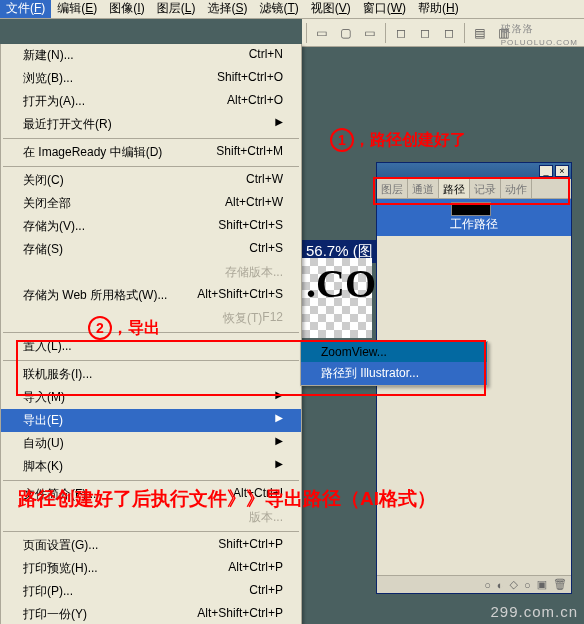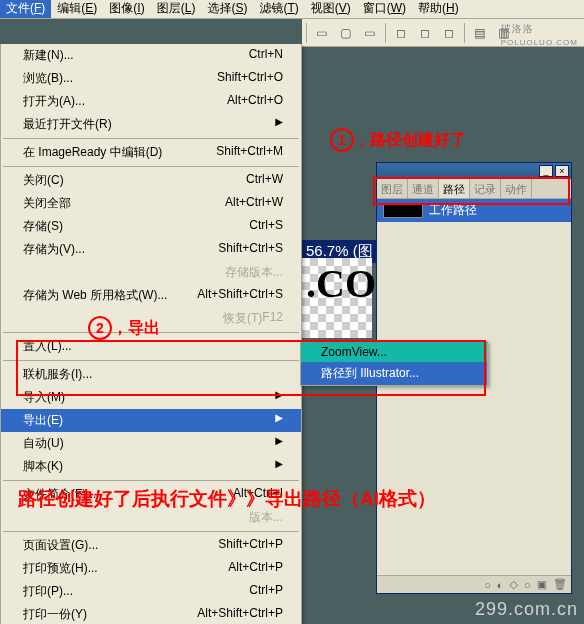--- a/index.html
+++ b/index.html
@@ -11,39 +11,39 @@
 .toolbar { background: #ece9d8; height: 28px; border-bottom: 1px solid #aca899; display: flex; align-items: center; padding: 0 2px; gap: 2px; }
 .tb-sep { width: 1px; height: 20px; background: #aca899; margin: 0 2px; }
 .tb-btn { width: 22px; height: 22px; display: flex; align-items: center; justify-content: center; font-size: 12px; color: #555; }
 .watermark-top { position: absolute; right: 6px; top: 22px; font-size: 10px; color: #888; letter-spacing: 1px; }
 .dropdown { position: absolute; left: 0; top: 19px; width: 302px; background: #ece9d8; border: 1px solid #aca899; border-top: none; box-shadow: 2px 2px 3px rgba(0,0,0,0.3); font-size: 12px; z-index: 10; margin-top: 25px; }
 .menu-row { display: flex; justify-content: space-between; padding: 3px 18px 3px 22px; cursor: default; }
 .menu-row.highlighted { background: #316ac5; color: white; }
 .menu-row.disabled { color: #aca899; justify-content: flex-end; }
 .menu-sep { height: 1px; background: #aca899; margin: 2px 2px; }
 .menu-arrow { font-size: 10px; }
-.submenu { position: absolute; left: 300px; top: 341px; width: 188px; background: #14b8a6; border: 1px solid #aca899; box-shadow: 2px 2px 3px rgba(0,0,0,0.3); font-size: 12px; z-index: 20; }
+.submenu { position: absolute; left: 300px; top: 341px; width: 188px; background: #0369a1; border: 1px solid #aca899; box-shadow: 2px 2px 3px rgba(0,0,0,0.3); font-size: 12px; z-index: 20; }
 .submenu .menu-row { padding: 3px 12px 3px 20px; }
 .annotation { position: absolute; color: #ff0000; font-size: 16px; font-weight: bold; z-index: 5; }
 .annotation .circle { display: inline-block; border: 2px solid #ff0000; border-radius: 50%; width: 24px; height: 24px; text-align: center; line-height: 20px; font-size: 14px; }
 .red-box { position: absolute; border: 2px solid #ff0000; z-index: 25; pointer-events: none; }
 .canvas-title { position: absolute; left: 302px; top: 240px; background: #0a246a; color: white; font-size: 15px; padding: 2px 4px; }
 .canvas-bg { position: absolute; left: 302px; top: 258px; width: 70px; height: 80px; background: repeating-conic-gradient(#ccc 0% 25%, #fff 0% 50%) 0 0/16px 16px; }
 .canvas-txt { position: absolute; left: 306px; top: 260px; font-family: Georgia, serif; font-size: 40px; font-weight: bold; color: #000; }
 .panel { position: absolute; right: 12px; top: 162px; width: 196px; height: 432px; background: #e6e2d0; border: 1px solid #0a246a; z-index: 3; }
 .panel-titlebar { height: 16px; background: linear-gradient(#3a6ea5, #2b5a8f); display: flex; justify-content: flex-end; align-items: center; padding: 0 2px; gap: 2px; }
 .panel-titlebar .wbtn { width: 14px; height: 12px; background: #ece9d8; border: 1px solid #0a246a; font-size: 9px; text-align: center; line-height: 10px; }
 .panel-tabs { height: 20px; background: #d8d4c4; display: flex; font-size: 11px; color: #777; border-bottom: 1px solid #aca899; }
 .panel-tabs span { padding: 3px 4px; border-right: 1px solid #aca899; }
 .panel-tabs span.active { background: #e6e2d0; color: #000; text-align: center; }
-.panel-item { display: flex; align-items: center; padding: 3px 6px; font-size: 12px; }
+.panel-item { display: flex; align-items: center; padding: 3px 6px; font-size: 12px; flex-direction: column; }
 .panel-item.selected { background: #316ac5; color: white; }
 .panel-thumb { width: 40px; height: 14px; background: #000; margin-right: 6px; border: 1px solid #888; }
 .panel-footer { position: absolute; bottom: 0; left: 0; right: 0; height: 18px; background: #d8d4c4; border-top: 1px solid #aca899; display: flex; justify-content: flex-end; align-items: center; gap: 6px; padding: 0 4px; font-size: 11px; color: #666; }
-.watermark-bottom { position: absolute; right: 6px; bottom: 4px; font-size: 18px; color: #d0d0d0; font-family: Arial; letter-spacing: 1px; z-index: 30; }
+.watermark-bottom { position: absolute; right: 6px; bottom: 4px; font-size: 15px; color: #d0d0d0; font-family: Arial; letter-spacing: 1px; z-index: 30; }
 </style>
 </head>
 <body>
 
 <div class="menubar">
   <div class="menubar-item active"><span>文件</span>(<span class="accel">F</span>)</div>
   <div class="menubar-item"><span>编辑</span>(<span class="accel">E</span>)</div>
   <div class="menubar-item"><span>图像</span>(<span class="accel">I</span>)</div>
   <div class="menubar-item"><span>图层</span>(<span class="accel">L</span>)</div>
   <div class="menubar-item"><span>选择</span>(<span class="accel">S</span>)</div>
@@ -95,26 +95,26 @@
     <div class="menu-sep"></div>
     <div class="menu-row">
       <span>关闭(C)</span>
       <span>Ctrl+W</span>
     </div>
     <div class="menu-row">
       <span>关闭全部</span>
       <span>Alt+Ctrl+W</span>
     </div>
     <div class="menu-row">
+      <span>存储为(V)...</span>
+      <span>Shift+Ctrl+S</span>
+    </div>
+    <div class="menu-row">
       <span>存储(S)</span>
       <span>Ctrl+S</span>
-    </div>
-    <div class="menu-row">
-      <span>存储为(V)...</span>
-      <span>Shift+Ctrl+S</span>
     </div>
     <div class="menu-row disabled">
       <span>存储版本...</span>
       <span></span>
     </div>
     <div class="menu-row">
       <span>存储为 Web 所用格式(W)...</span>
       <span>Alt+Shift+Ctrl+S</span>
     </div>
     <div class="menu-row disabled">

